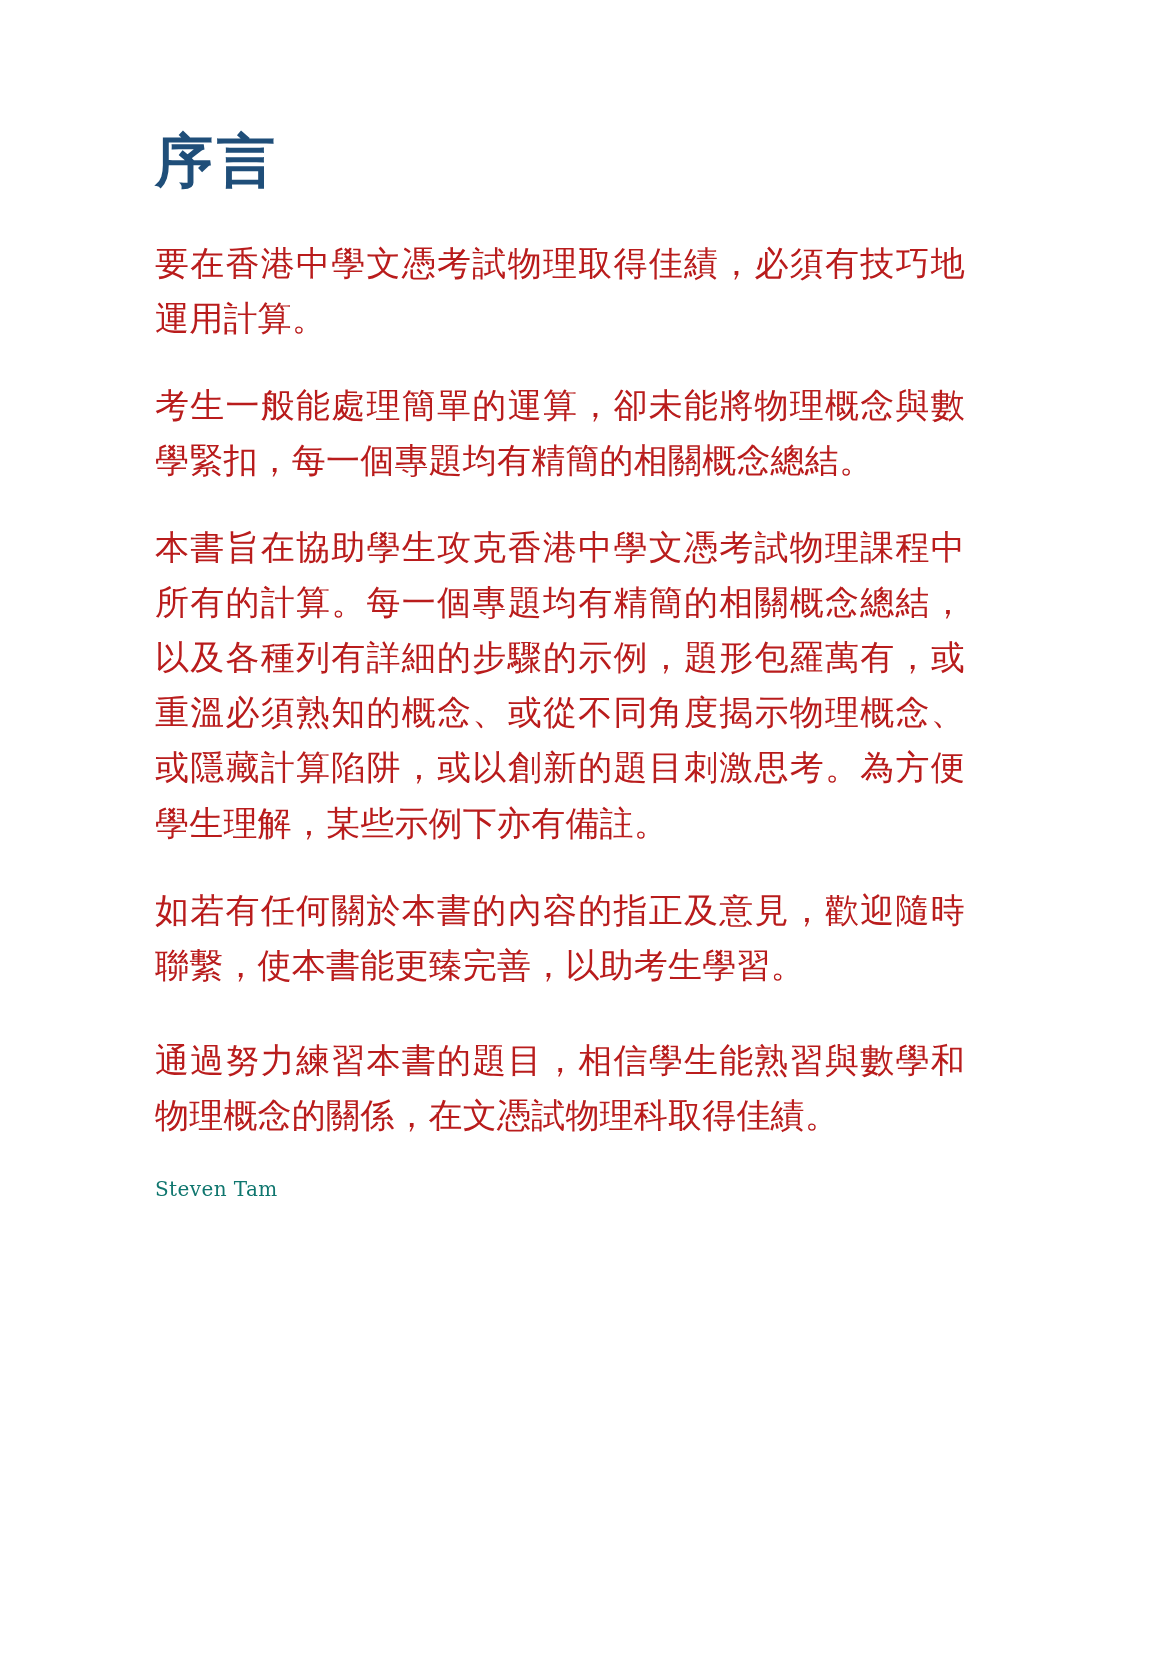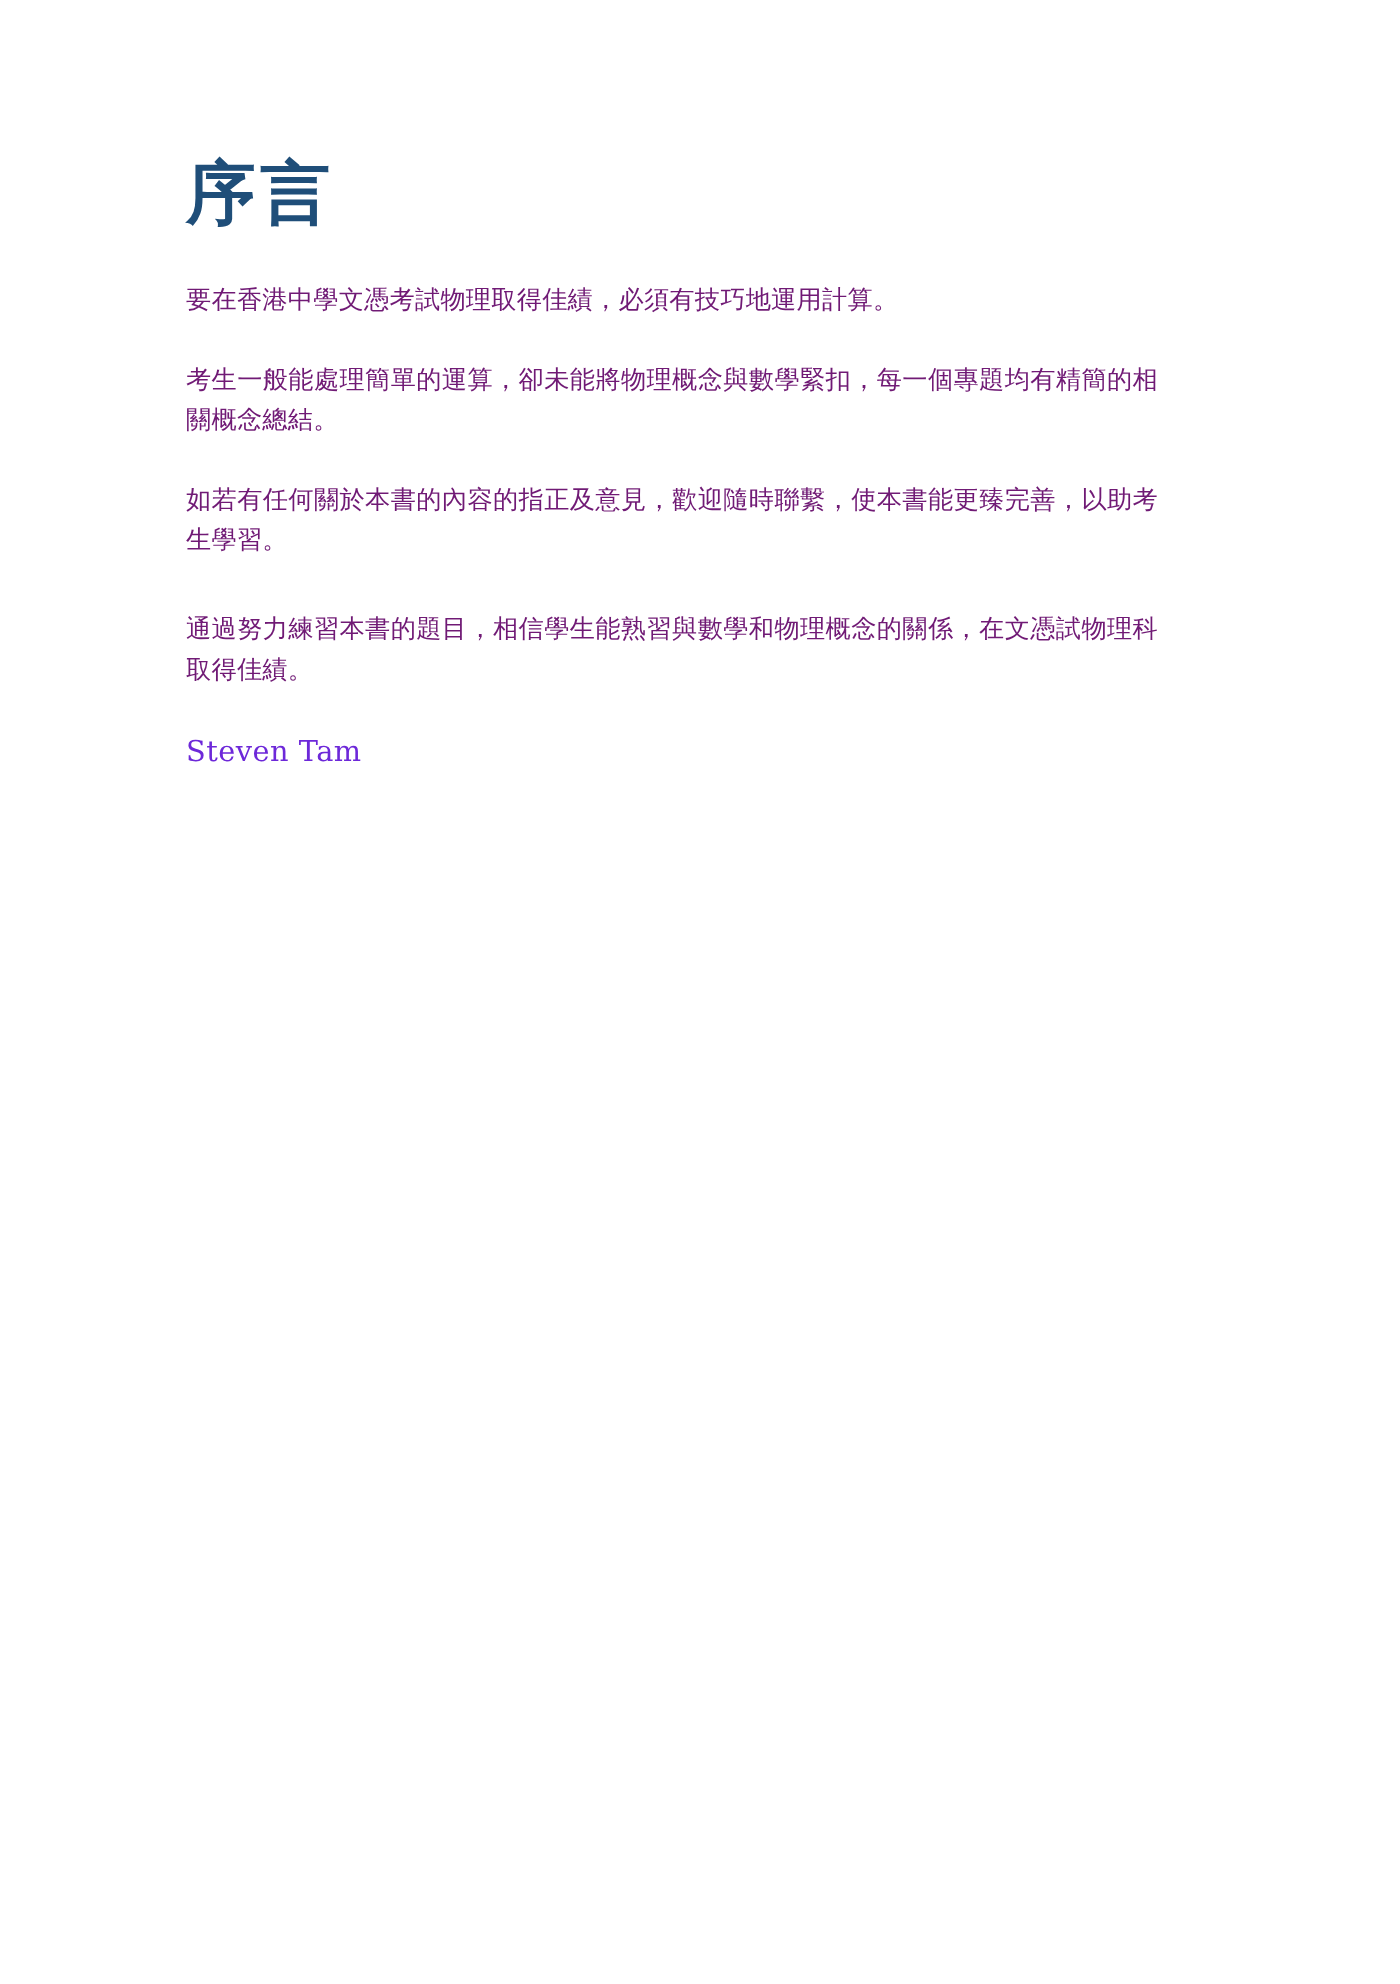--- a/index.html
+++ b/index.html
@@ -26,53 +26,54 @@
     color: #1f4e79;
     font-family: "DejaVu Sans", sans-serif;
     font-size: 58px;
     font-weight: bold;
     letter-spacing: 4px;
     line-height: 1.1;
     margin: 0 0 42px 0;
     user-select: none;
   }
   .para {
-    color: #701a75;
-    font-family: Liberation Mono, monospace;
-    font-size: 21px;
+    color: #b91c1c;
+    font-family: Liberation Sans, sans-serif;
+    font-size: 34px;
     line-height: 1.62;
     margin: 0 0 32px 0;
     text-align: justify;
     text-justify: inter-character;
     letter-spacing: 0.2px;
   }
   .para.last-para {
     margin-bottom: 40px;
   }
   .signature {
-    color: #6d28d9;
+    color: #0f766e;
     font-family: "DejaVu Serif", serif;
-    font-size: 24px;
+    font-size: 20px;
     line-height: 1.4;
     margin: 0;
     letter-spacing: 0.4px;
   }
 </style>
 </head>
 <body>
 
 <div class="page">
   <div class="content">
 
     <h1 class="preface-title">序言</h1>
 
     <p class="para">要在香港中學文憑考試物理取得佳績，必須有技巧地運用計算。</p>
 
     <p class="para">考生一般能處理簡單的運算，卻未能將物理概念與數學緊扣，每一個專題均有精簡的相關概念總結。</p>
 
+    <p class="para">本書旨在協助學生攻克香港中學文憑考試物理課程中所有的計算。每一個專題均有精簡的相關概念總結，以及各種列有詳細的步驟的示例，題形包羅萬有，或重溫必須熟知的概念、或從不同角度揭示物理概念、或隱藏計算陷阱，或以創新的題目刺激思考。為方便學生理解，某些示例下亦有備註。</p>
 
     <p class="para last-para">如若有任何關於本書的內容的指正及意見，歡迎隨時聯繫，使本書能更臻完善，以助考生學習。</p>
 
     <p class="para">通過努力練習本書的題目，相信學生能熟習與數學和物理概念的關係，在文憑試物理科取得佳績。</p>
 
     <p class="signature">Steven Tam</p>
 
   </div>
 </div>
 

